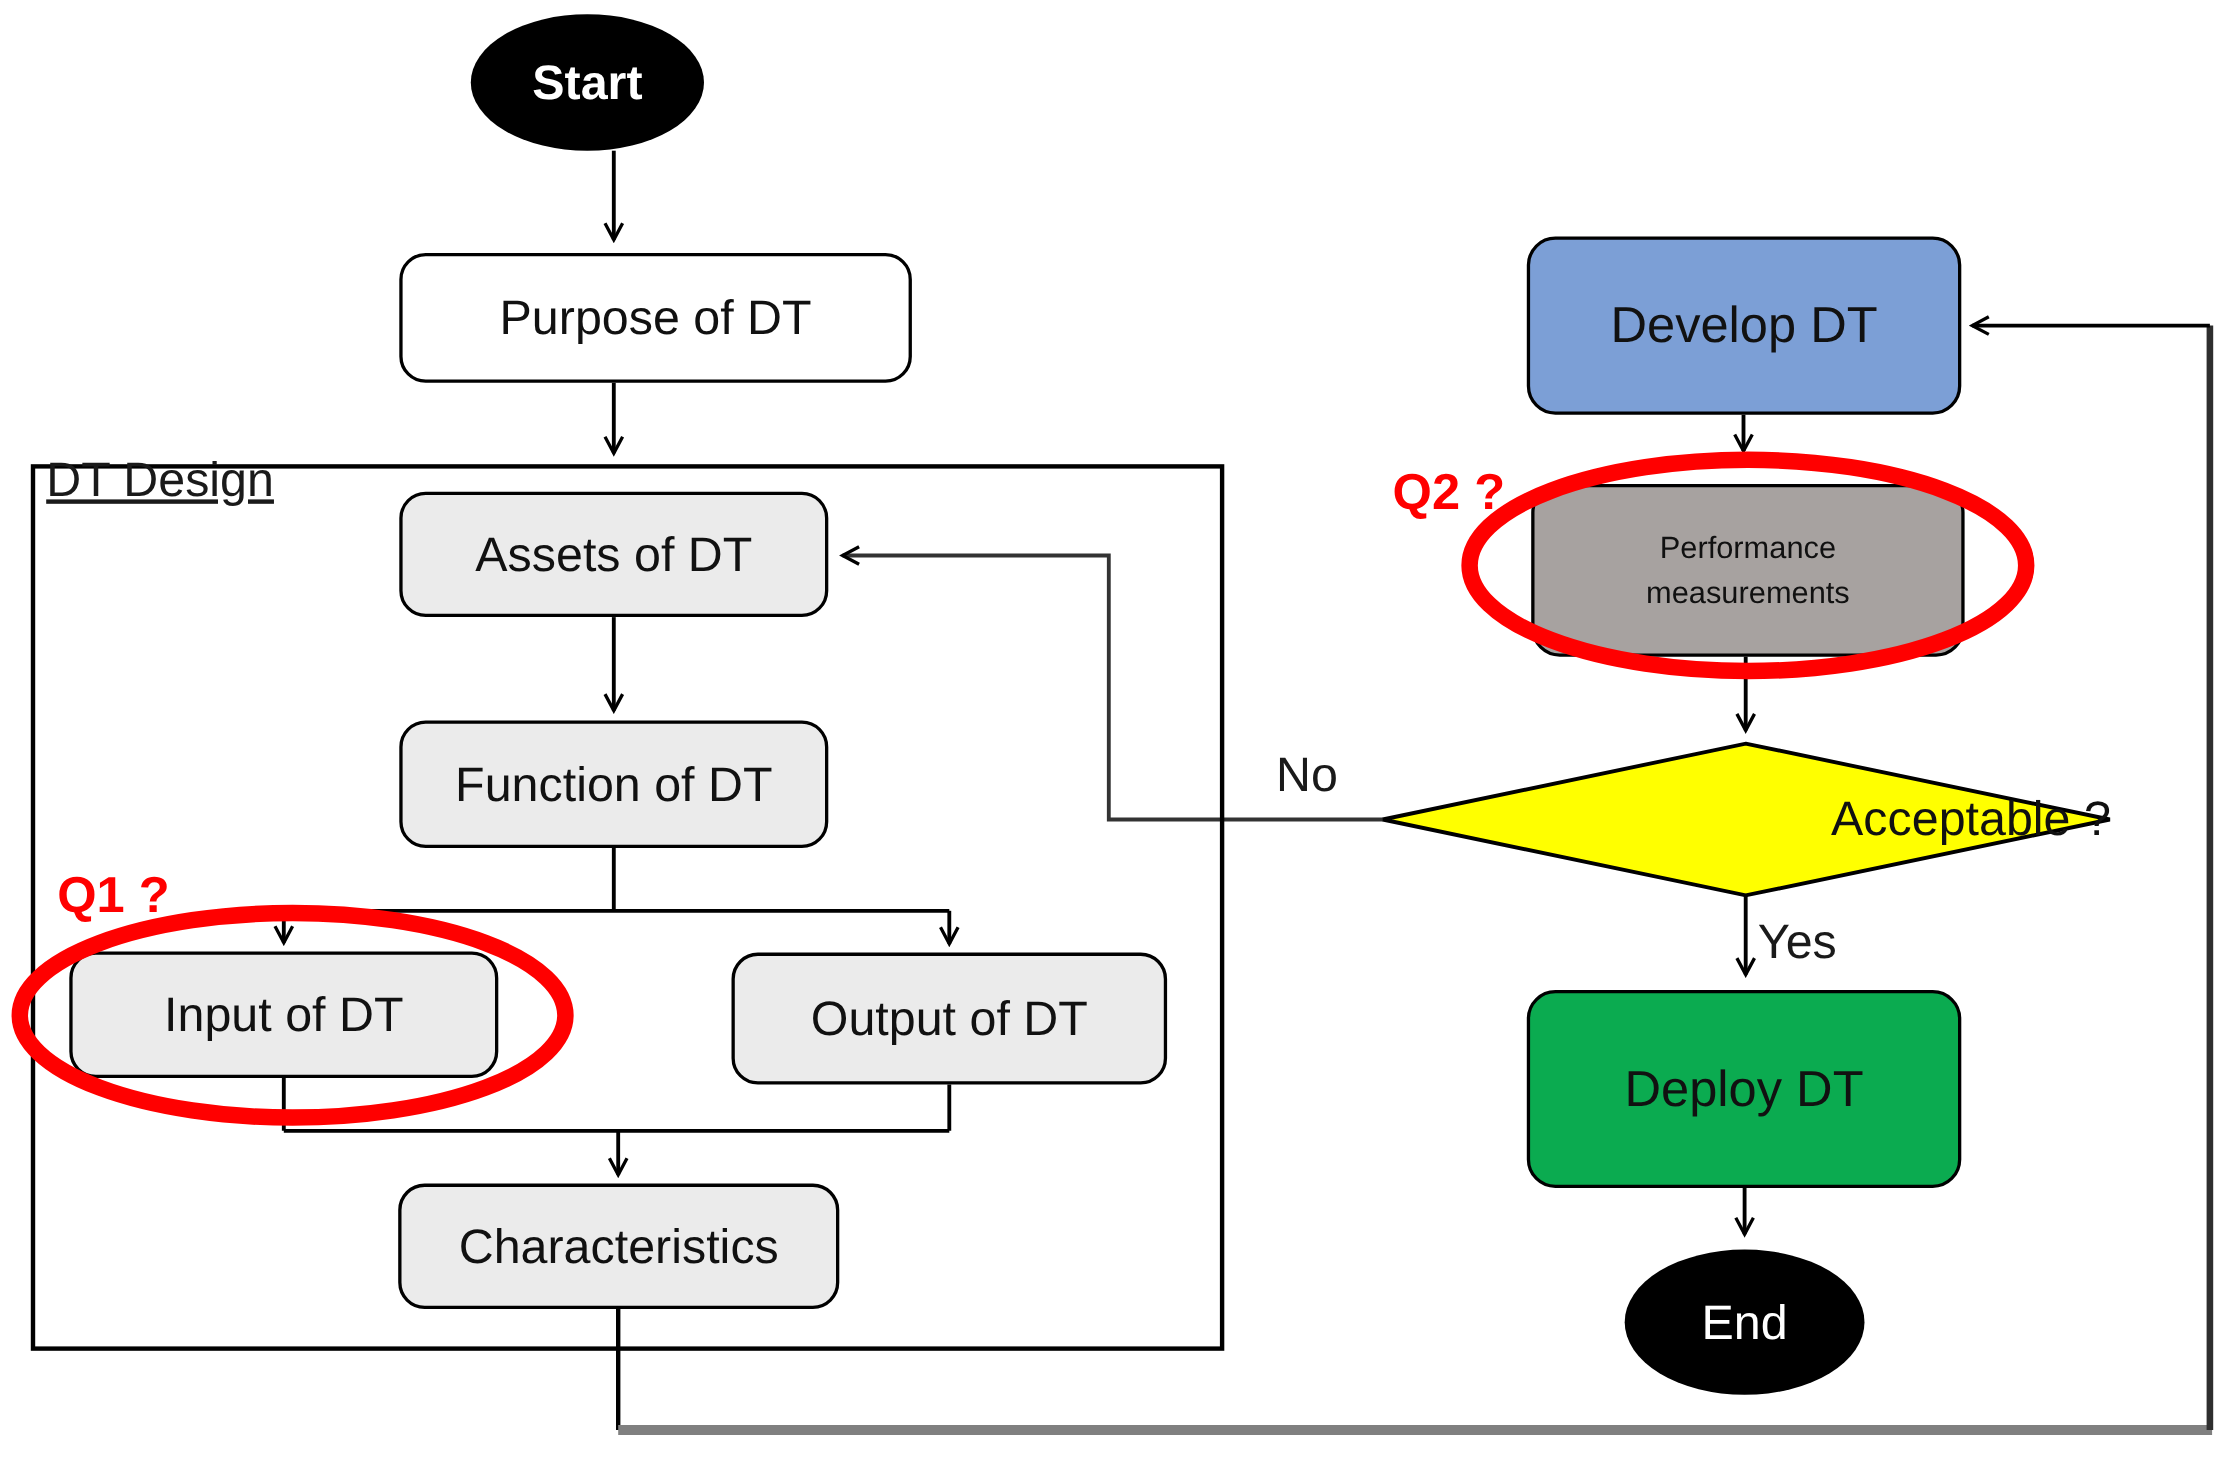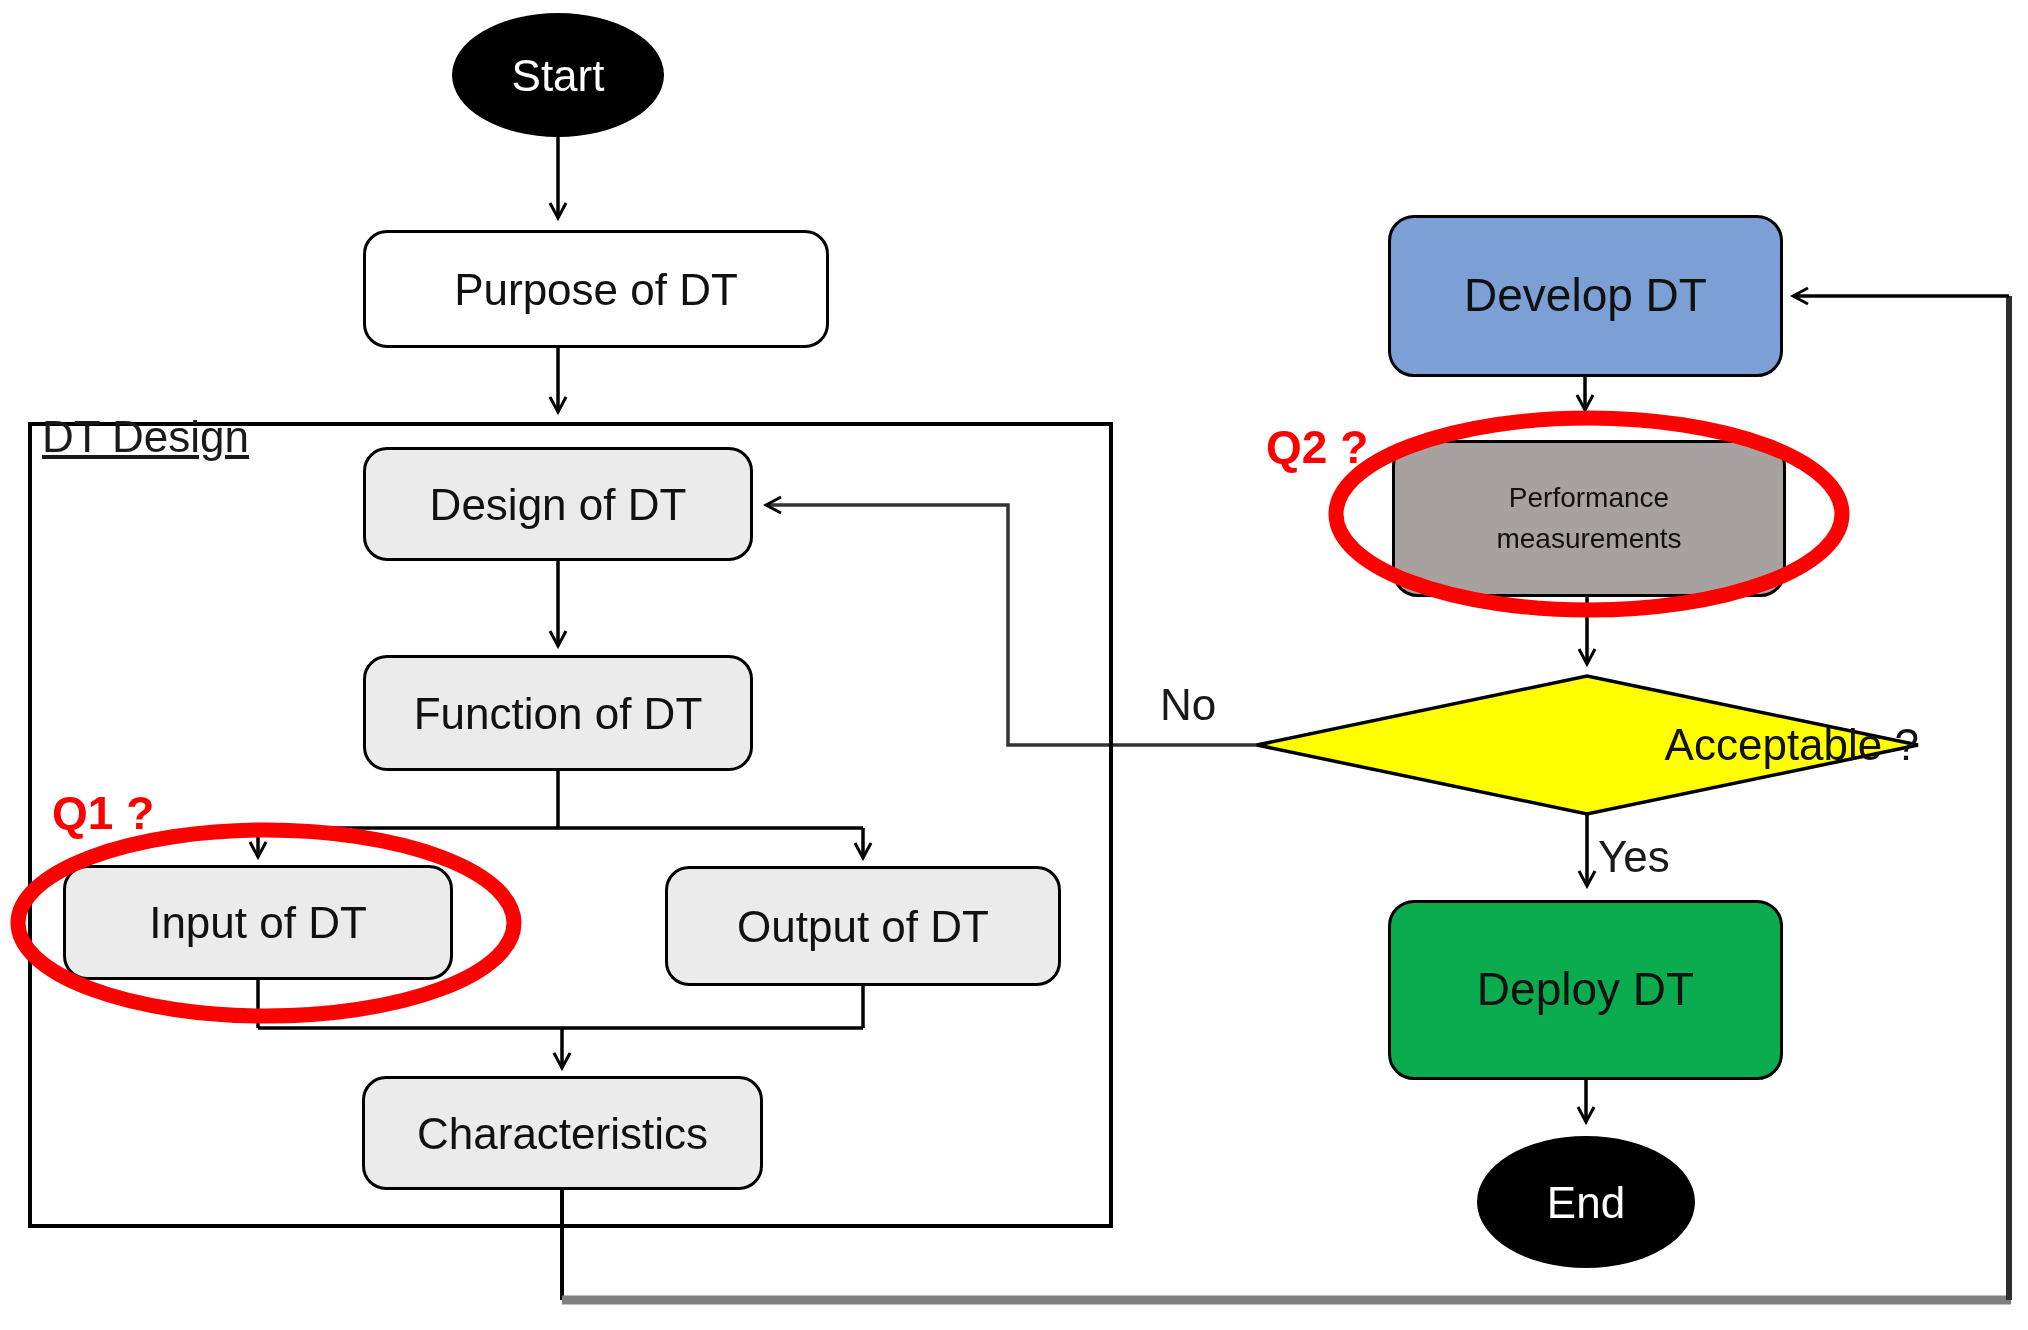--- a/index.html
+++ b/index.html
@@ -57,33 +57,33 @@
 
     <path d="M1587,597 V664" stroke="#000" stroke-width="3.5" fill="none" marker-end="url(#arrow)"></path>
 
     <path d="M1587,814 V886" stroke="#000" stroke-width="3.5" fill="none" marker-end="url(#arrow)"></path>
 
     <path d="M1586,1080 V1122" stroke="#000" stroke-width="3.5" fill="none" marker-end="url(#arrow)"></path>
 
     <polygon points="1587,676 1918,745 1587,814 1257,745" stroke="#000" stroke-width="3.5" fill="#FFFF00"></polygon>
   </svg>
 
-  <div class="node terminal" style="left:452px;top:13px;width:212px;height:124px;">
+  <div class="node terminal" style="left:428px;top:13px;width:212px;height:124px;font-weight:bold;">
     <span>Start</span>
   </div>
 
   <div class="node white" style="left:363px;top:230px;width:466px;height:118px;">
     <span>Purpose of DT</span>
   </div>
 
   <div class="container" style="left:28px;top:422px;width:1085px;height:806px;"></div>
   <div class="freelabel" style="left:42px;top:412px;text-decoration:underline;">DT Design</div>
 
   <div class="node proc" style="left:363px;top:447px;width:390px;height:114px;">
-    <span>Design of DT</span>
+    <span>Assets of DT</span>
   </div>
 
   <div class="node proc" style="left:363px;top:655px;width:390px;height:116px;">
     <span>Function of DT</span>
   </div>
 
   <div class="node proc" style="left:63px;top:865px;width:390px;height:115px;">
     <span>Input of DT</span>
   </div>
 

